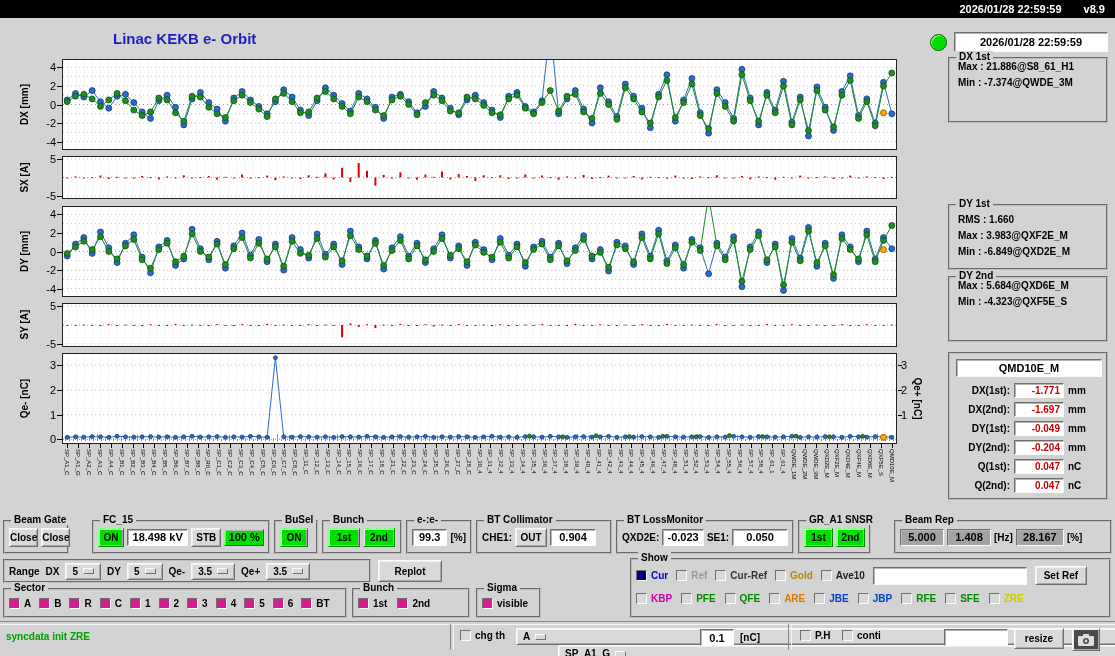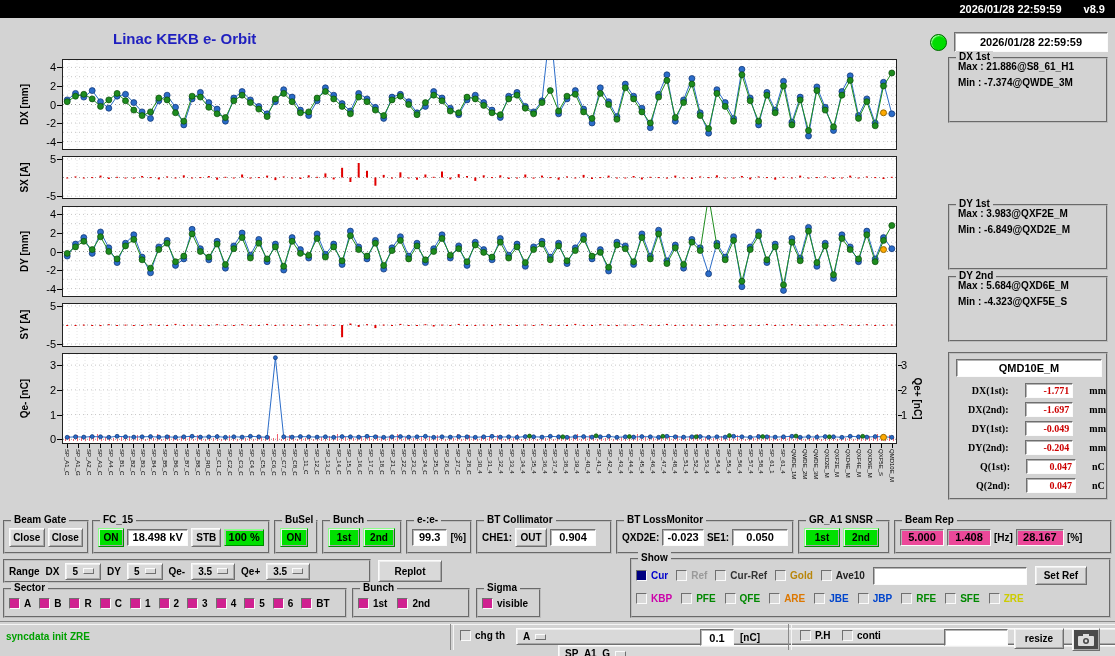--- a/index.html
+++ b/index.html
@@ -18,38 +18,38 @@
   .tickmark{position:absolute;height:1px;background:#000;}
   .axlabel{position:absolute;width:70px;text-align:center;font-size:10px;font-weight:bold;}
   .xlab{position:absolute;writing-mode:vertical-rl;font-size:6px;line-height:7px;color:#000;white-space:nowrap;}
   .xtick{position:absolute;width:1px;height:4px;background:#000;}
   
   .raised{background:#d9d9d9;border:1px solid;border-color:#fbfbfb #6f6f6f #6f6f6f #fbfbfb;box-shadow:inset 1px 1px 0 #eee, inset -1px -1px 0 #a8a8a8;}
   .sunken{background:#fff;border:1px solid;border-color:#6f6f6f #fbfbfb #fbfbfb #6f6f6f;box-shadow:inset 1px 1px 0 #b5b5b5;}
   .btn{font-size:10px;font-weight:bold;display:flex;align-items:center;justify-content:center;cursor:default;box-sizing:border-box;}
   .greenbtn{background:#00e000;border-color:#8cff8c #008a00 #008a00 #8cff8c;}
   .readout{font-size:11px;font-weight:bold;display:flex;align-items:center;justify-content:center;box-sizing:border-box;}
-  .pinkbox{background:#ec4899;}
+  .pinkbox{background:#a3a3a3;}
   .redval{color:#cc0000;}
   .groupbox{position:absolute;border:2px groove #bdbdbd;box-sizing:border-box;}
   .grouptitle{position:absolute;top:-8px;left:6px;background:#d3d3d3;padding:0 3px;font-size:10px;font-weight:bold;white-space:nowrap;}
   .grouprow{display:flex;align-items:center;gap:3px;height:100%;padding:0 4px;box-sizing:border-box;}
   .lbl{font-size:10px;font-weight:bold;white-space:nowrap;}
   .optmenu{position:relative;display:flex;align-items:center;gap:5px;padding:2px 6px 2px 6px;font-size:10px;font-weight:bold;cursor:default;}
   .menudash{display:inline-block;width:9px;height:4px;background:#d9d9d9;border:1px solid;border-color:#fbfbfb #6f6f6f #6f6f6f #fbfbfb;}
   .tkcheck{display:inline-flex;align-items:center;gap:4px;cursor:default;}
   .cb-ind{width:11px;height:11px;box-sizing:border-box;border:1px solid;border-color:#6f6f6f #fbfbfb #fbfbfb #6f6f6f;background:#d9d9d9;}
   .cb-label{font-size:10px;font-weight:bold;white-space:nowrap;}
   
   .statgroup{position:absolute;left:948px;width:160px;height:66px;border:2px groove #bdbdbd;box-sizing:border-box;}
   .statline{font-size:10px;font-weight:bold;padding:0 0 0 8px;line-height:16px;white-space:nowrap;}
   .statgroup .pad{padding-top:6px;}
   #qmd-panel{left:948px;top:352px;width:160px;height:148px;border:2px groove #bdbdbd;box-sizing:border-box;}
   #qmd-title{position:absolute;left:6px;top:5px;width:144px;height:16px;font-size:11px;font-weight:bold;display:flex;align-items:center;justify-content:center;}
-  .qmdrow{position:absolute;left:4px;width:152px;height:18px;display:flex;align-items:center;gap:16px;font-family:Liberation Serif, serif;}
+  .qmdrow{position:absolute;left:4px;width:152px;height:18px;display:flex;align-items:center;gap:4px;}
   .qmdlabel{width:56px;text-align:right;font-size:10px;font-weight:bold;}
   .qmdval{width:50px;height:15px;font-size:10px;font-weight:bold;display:flex;align-items:center;justify-content:flex-end;padding-right:3px;box-sizing:border-box;}
   .qmdunit{font-size:10px;font-weight:bold;}
   #led{left:930px;top:34px;width:15px;height:15px;border-radius:50%;background:#00dd00;border:1px solid #006600;box-shadow:inset 1px 1px 1px #9fff9f;}
   #timebox{left:954px;top:32px;width:152px;height:18px;font-size:11px;font-weight:bold;display:flex;align-items:center;justify-content:center;}
   .vsep{position:absolute;top:624px;width:2px;height:26px;border-left:1px solid #8a8a8a;border-right:1px solid #f5f5f5;}
   #status-msg{left:6px;top:631px;font-size:10px;font-weight:bold;color:#00a000;}
   .camicon{width:26px;height:20px;background:#4a4a4a;display:flex;align-items:center;justify-content:center;}
 </style>
 </head>
@@ -1711,20 +1711,21 @@
   <div id="led" class="abs"></div>
   <div id="timebox" class="abs sunken">2026/01/28 22:59:59</div>
 
   <div class="statgroup" style="top:57px">
     <span class="grouptitle">DX 1st</span>
     <div class="statline">Max : 21.886@S8_61_H1</div>
     <div class="statline">Min : -7.374@QWDE_3M</div>
   </div>
   <div class="statgroup" style="top:204px">
     <span class="grouptitle">DY 1st</span>
+    <div class="statline pad">RMS : 1.660</div>
     <div class="statline">Max : 3.983@QXF2E_M</div>
     <div class="statline">Min : -6.849@QXD2E_M</div>
   </div>
   <div class="statgroup" style="top:276px">
     <span class="grouptitle">DY 2nd</span>
     <div class="statline">Max : 5.684@QXD6E_M</div>
     <div class="statline">Min : -4.323@QXF5E_S</div>
   </div>
 
   <div id="qmd-panel" class="abs">
@@ -1754,21 +1755,21 @@
         <span class="qmdval sunken redval">0.047</span>
         <span class="qmdunit">nC</span>
       </div>
     <div class="qmdrow" style="top:122px">
         <span class="qmdlabel">Q(2nd):</span>
         <span class="qmdval sunken redval">0.047</span>
         <span class="qmdunit">nC</span>
       </div>
   </div>
 
-  <div class="groupbox" style="left:3px;top:520px;width:86px;height:34px">
+  <div class="groupbox" style="left:3px;top:520px;width:66px;height:34px">
     <span class="grouptitle">Beam Gate</span>
     <div class="grouprow">
       <div class="btn raised" style="width:37px;height:19px">Close</div>
       <div class="btn raised" style="width:37px;height:19px">Close</div>
     </div>
   </div>
 
   <div class="groupbox" style="left:92px;top:520px;width:178px;height:34px">
     <span class="grouptitle">FC_15</span>
     <div class="grouprow">
@@ -1814,21 +1815,21 @@
   <div class="groupbox" style="left:616px;top:520px;width:178px;height:34px">
     <span class="grouptitle">BT LossMonitor</span>
     <div class="grouprow">
       <span class="lbl">QXD2E:</span>
       <div class="readout sunken" style="width:44px;height:17px">-0.023</div>
       <span class="lbl">SE1:</span>
       <div class="readout sunken" style="width:59px;height:17px">0.050</div>
     </div>
   </div>
 
-  <div class="groupbox" style="left:798px;top:520px;width:92px;height:34px">
+  <div class="groupbox" style="left:798px;top:520px;width:73px;height:34px">
     <span class="grouptitle">GR_A1 SNSR</span>
     <div class="grouprow">
       <div class="btn raised greenbtn" style="width:36px;height:19px">1st</div>
       <div class="btn raised greenbtn" style="width:36px;height:19px">2nd</div>
     </div>
   </div>
 
   <div class="groupbox" style="left:894px;top:520px;width:218px;height:34px">
     <span class="grouptitle">Beam Rep</span>
     <div class="grouprow">

